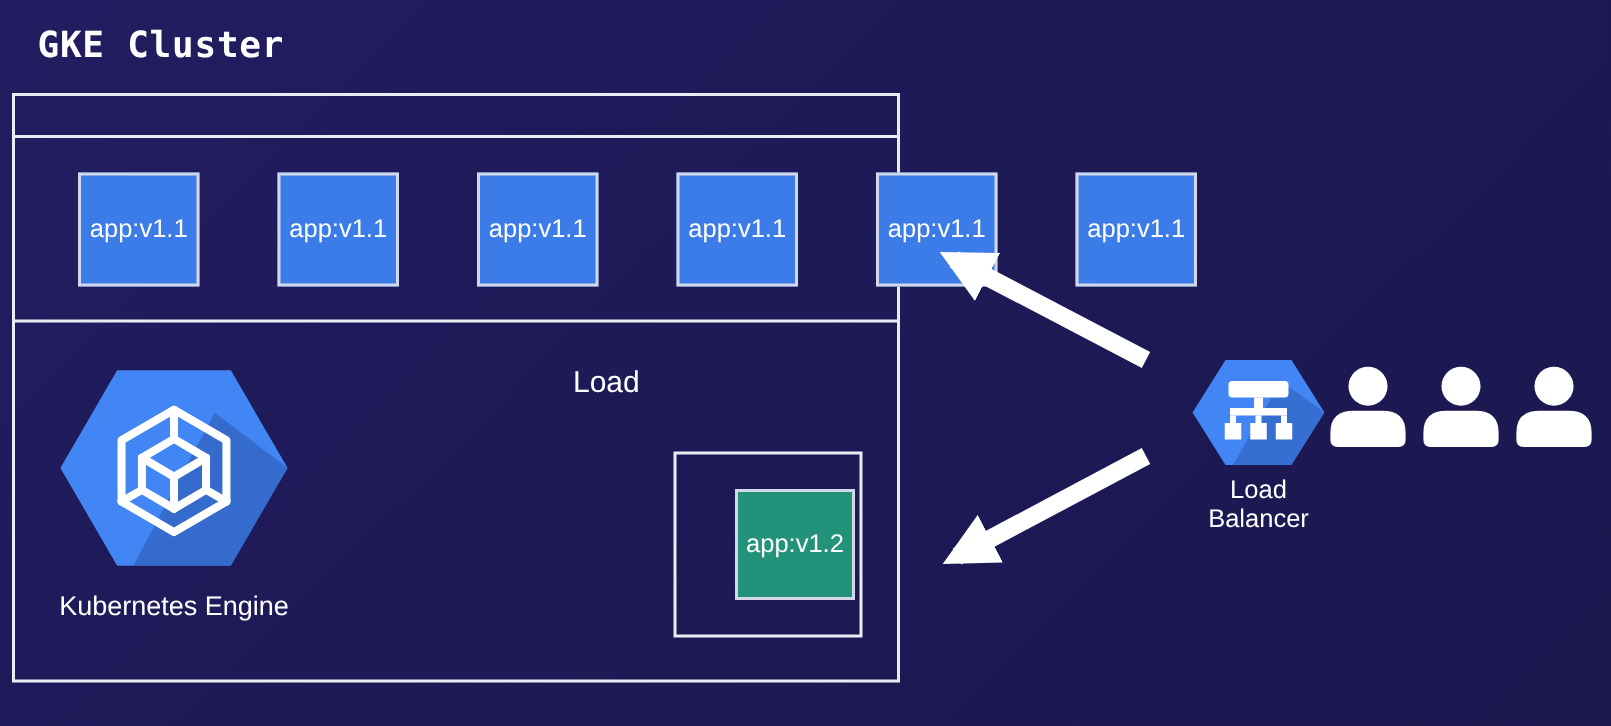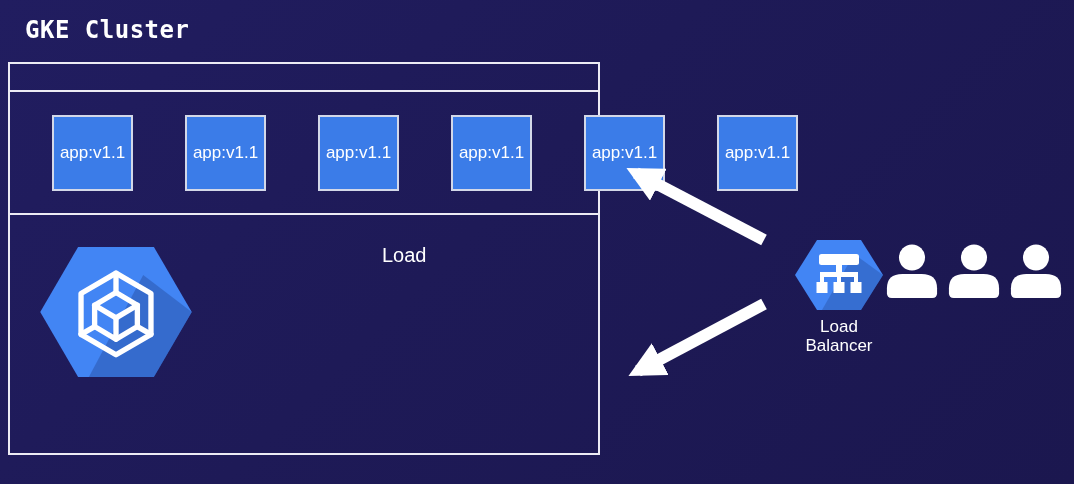--- a/index.html
+++ b/index.html
@@ -164,21 +164,25 @@
       <g stroke="#ffffff" stroke-width="5.5" fill="none" stroke-linejoin="round" stroke-linecap="round">
         <polygon points="80,30 116,51 116,93 80,114 44,93 44,51"></polygon>
         <polygon points="80,50 102,63 80,76 58,63"></polygon>
         <polyline points="58,63 58,85 80,98 80,76"></polyline>
         <polyline points="102,63 102,85 80,98"></polyline>
         <line x1="80" y1="30" x2="80" y2="50"></line>
         <line x1="44" y1="93" x2="58" y2="85"></line>
         <line x1="116" y1="93" x2="102" y2="85"></line>
       </g>
     </svg>
-
+    <div class="gke-label">Kubernetes Engine</div>
+
+    <div class="v12-outer">
+      <div class="pod v2">app:v1.2</div>
+    </div>
   </div>
 
   <svg class="arrows" width="1074" height="484" viewBox="0 0 1074 484">
     <defs>
       <marker id="ah" markerWidth="3" markerHeight="3" refX="2.1" refY="1.5" orient="auto" markerUnits="strokeWidth">
         <path d="M0,0 L3,1.5 L0,3 Z" fill="#ffffff"></path>
       </marker>
     </defs>
     <line x1="764" y1="240" x2="636" y2="173" stroke="#ffffff" stroke-width="12" marker-end="url(#ah)"></line>
     <line x1="764" y1="304" x2="638" y2="371" stroke="#ffffff" stroke-width="12" marker-end="url(#ah)"></line>

